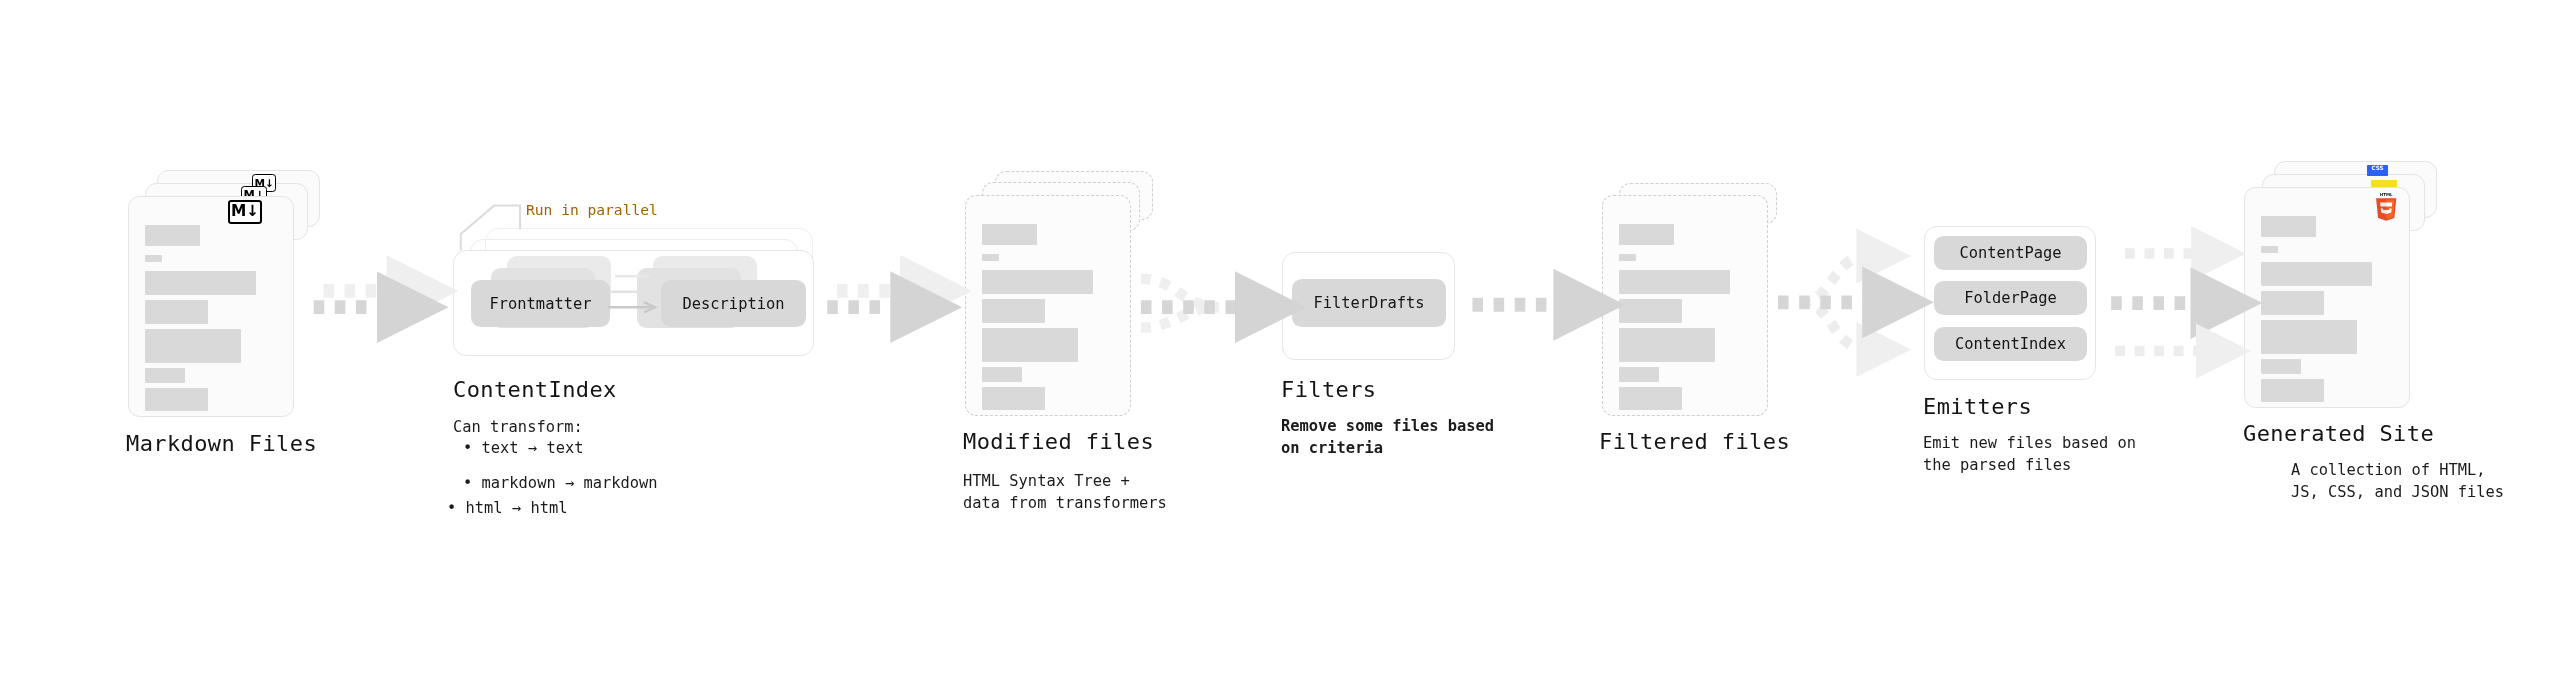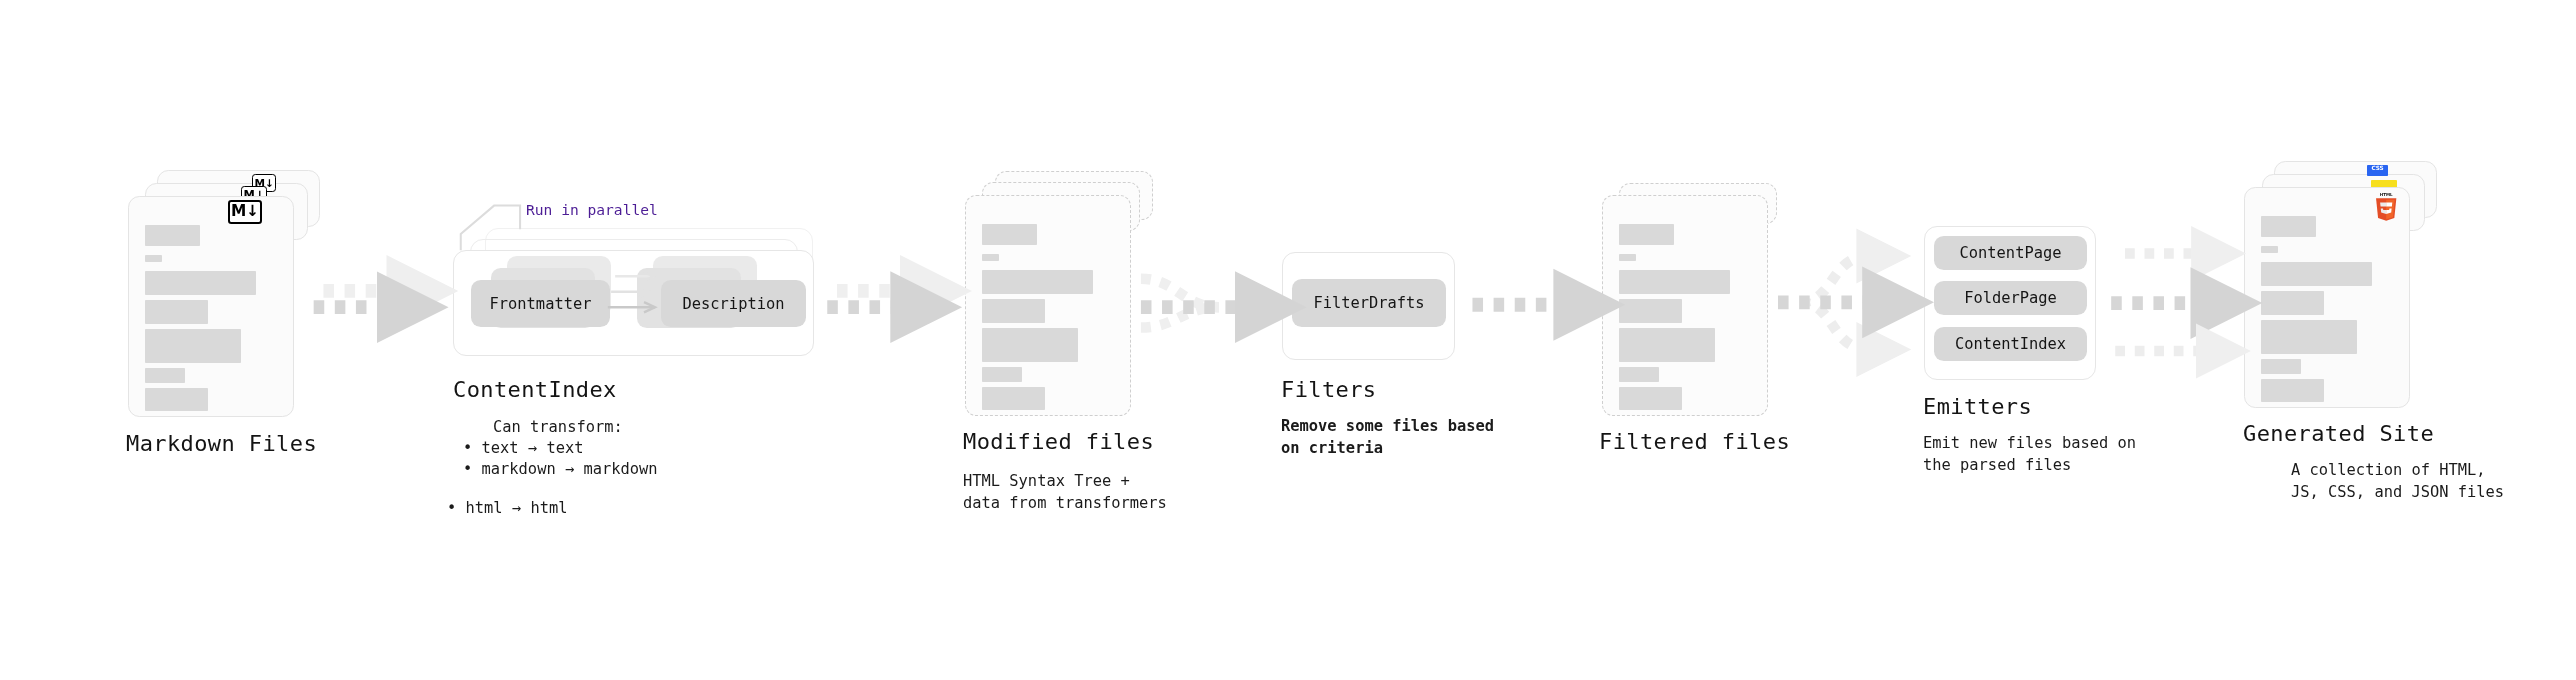--- a/index.html
+++ b/index.html
@@ -157,26 +157,26 @@
     <div class="groupbox" style="left:453px;top:250px;width:361px;height:106px;"></div>
 
     <div class="chip g2" style="left:507px;top:256px;width:104px;height:60px;"></div>
     <div class="chip g2" style="left:653px;top:256px;width:104px;height:60px;"></div>
     <div class="chip g1" style="left:491px;top:268px;width:104px;height:60px;"></div>
     <div class="chip g1" style="left:637px;top:268px;width:104px;height:60px;"></div>
 
     <div class="chip" style="left:471px;top:280px;width:139px;height:47px;">Frontmatter</div>
     <div class="chip" style="left:661px;top:280px;width:145px;height:47px;">Description</div>
 
-    <div class="subtitle" style="left:526px;top:199px;color:#4c1d95;font-size:14.6px;">Run in parallel</div>
+    <div class="subtitle" style="left:526px;top:199px;color:#a16207;font-size:14.6px;">Run in parallel</div>
 
     <div class="title" style="left:453px;top:377px;">ContentIndex</div>
-    <div class="subtitle" style="left:453px;top:416px;margin-left:40px;">Can transform:</div>
+    <div class="subtitle" style="left:453px;top:416px;">Can transform:</div>
     <div class="subtitle" style="left:463px;top:437px;text-align:center;">• text → text</div>
-    <div class="subtitle" style="left:463px;top:458px;">• markdown → markdown</div>
+    <div class="subtitle" style="left:463px;top:472px;">• markdown → markdown</div>
     <div class="subtitle" style="left:447px;top:479px;margin-top:18px;">• html → html</div>
   </div>
 
   <div>
     <div class="sheet dashed" style="left:995px;top:171px;width:158px;height:49px;"></div>
     <div class="sheet dashed" style="left:982px;top:182px;width:158px;height:49px;"></div>
 
     <div class="doccard dashed" style="left:965px;top:195px;width:166px;height:221px;">
       <div class="bar" style="left:16.3px;top:28.4px;width:55px;height:20.3px;"></div>
       <div class="bar" style="left:16.3px;top:58px;width:16.3px;height:7.3px;"></div>

